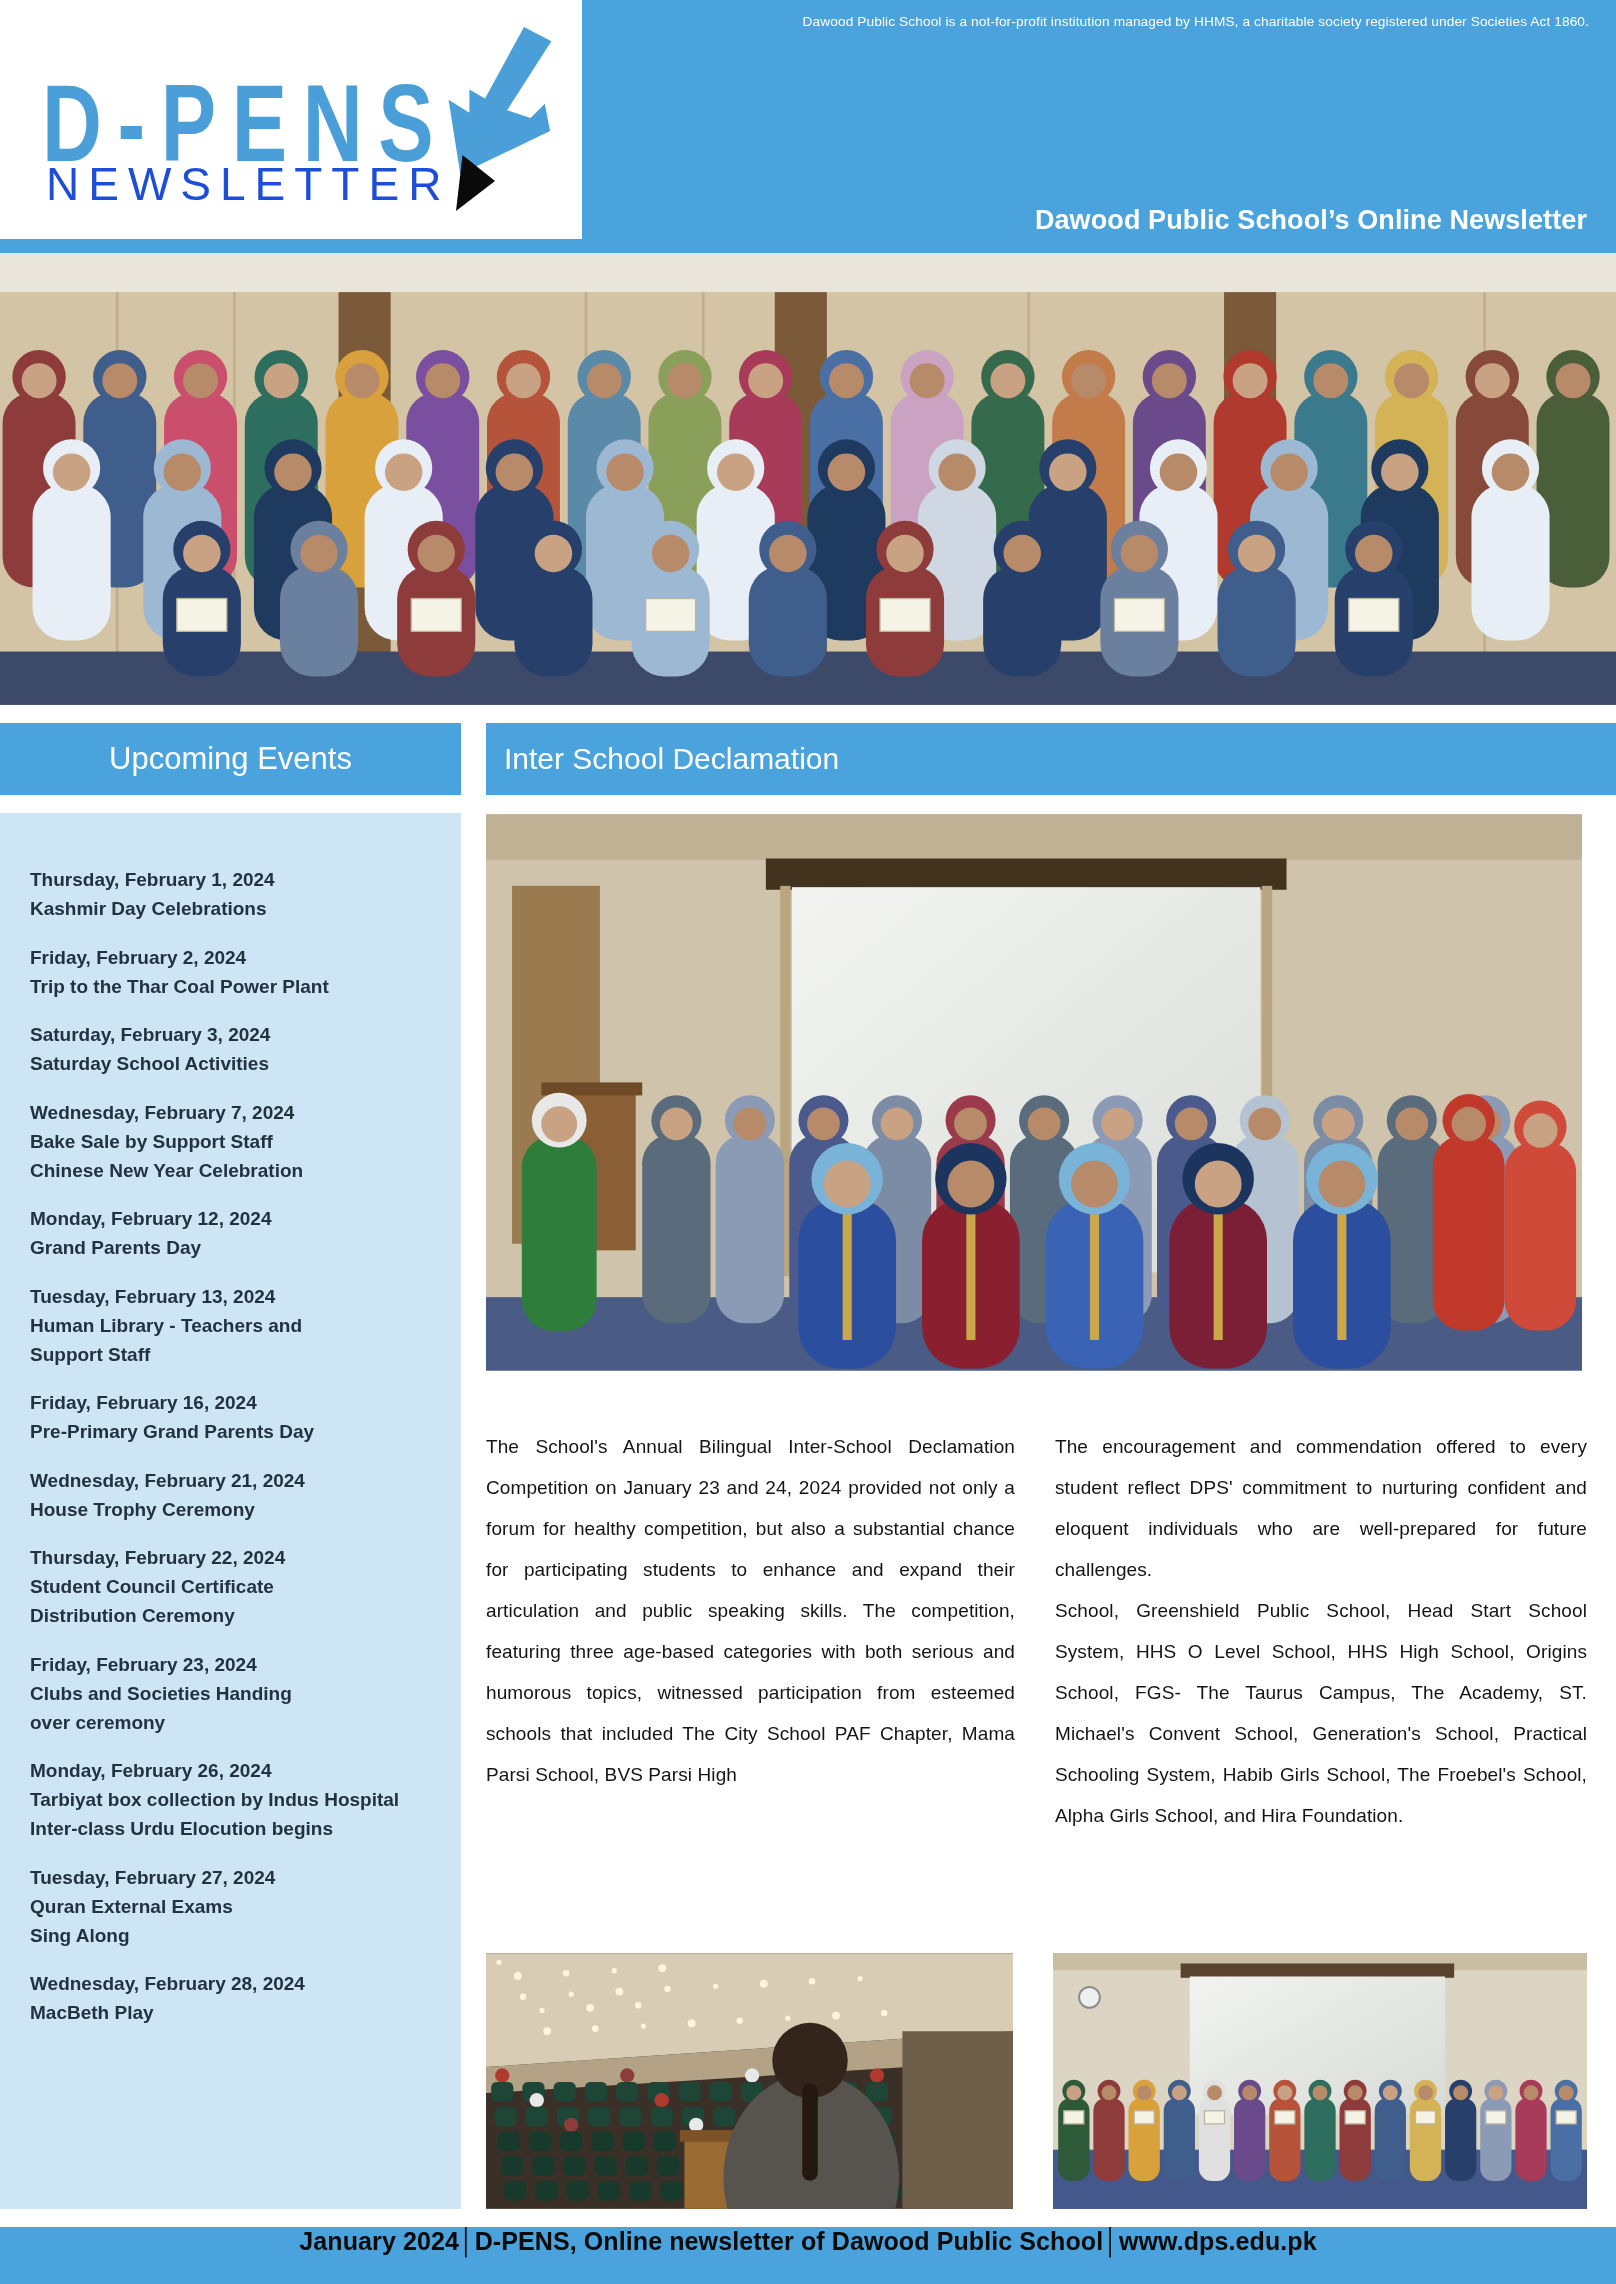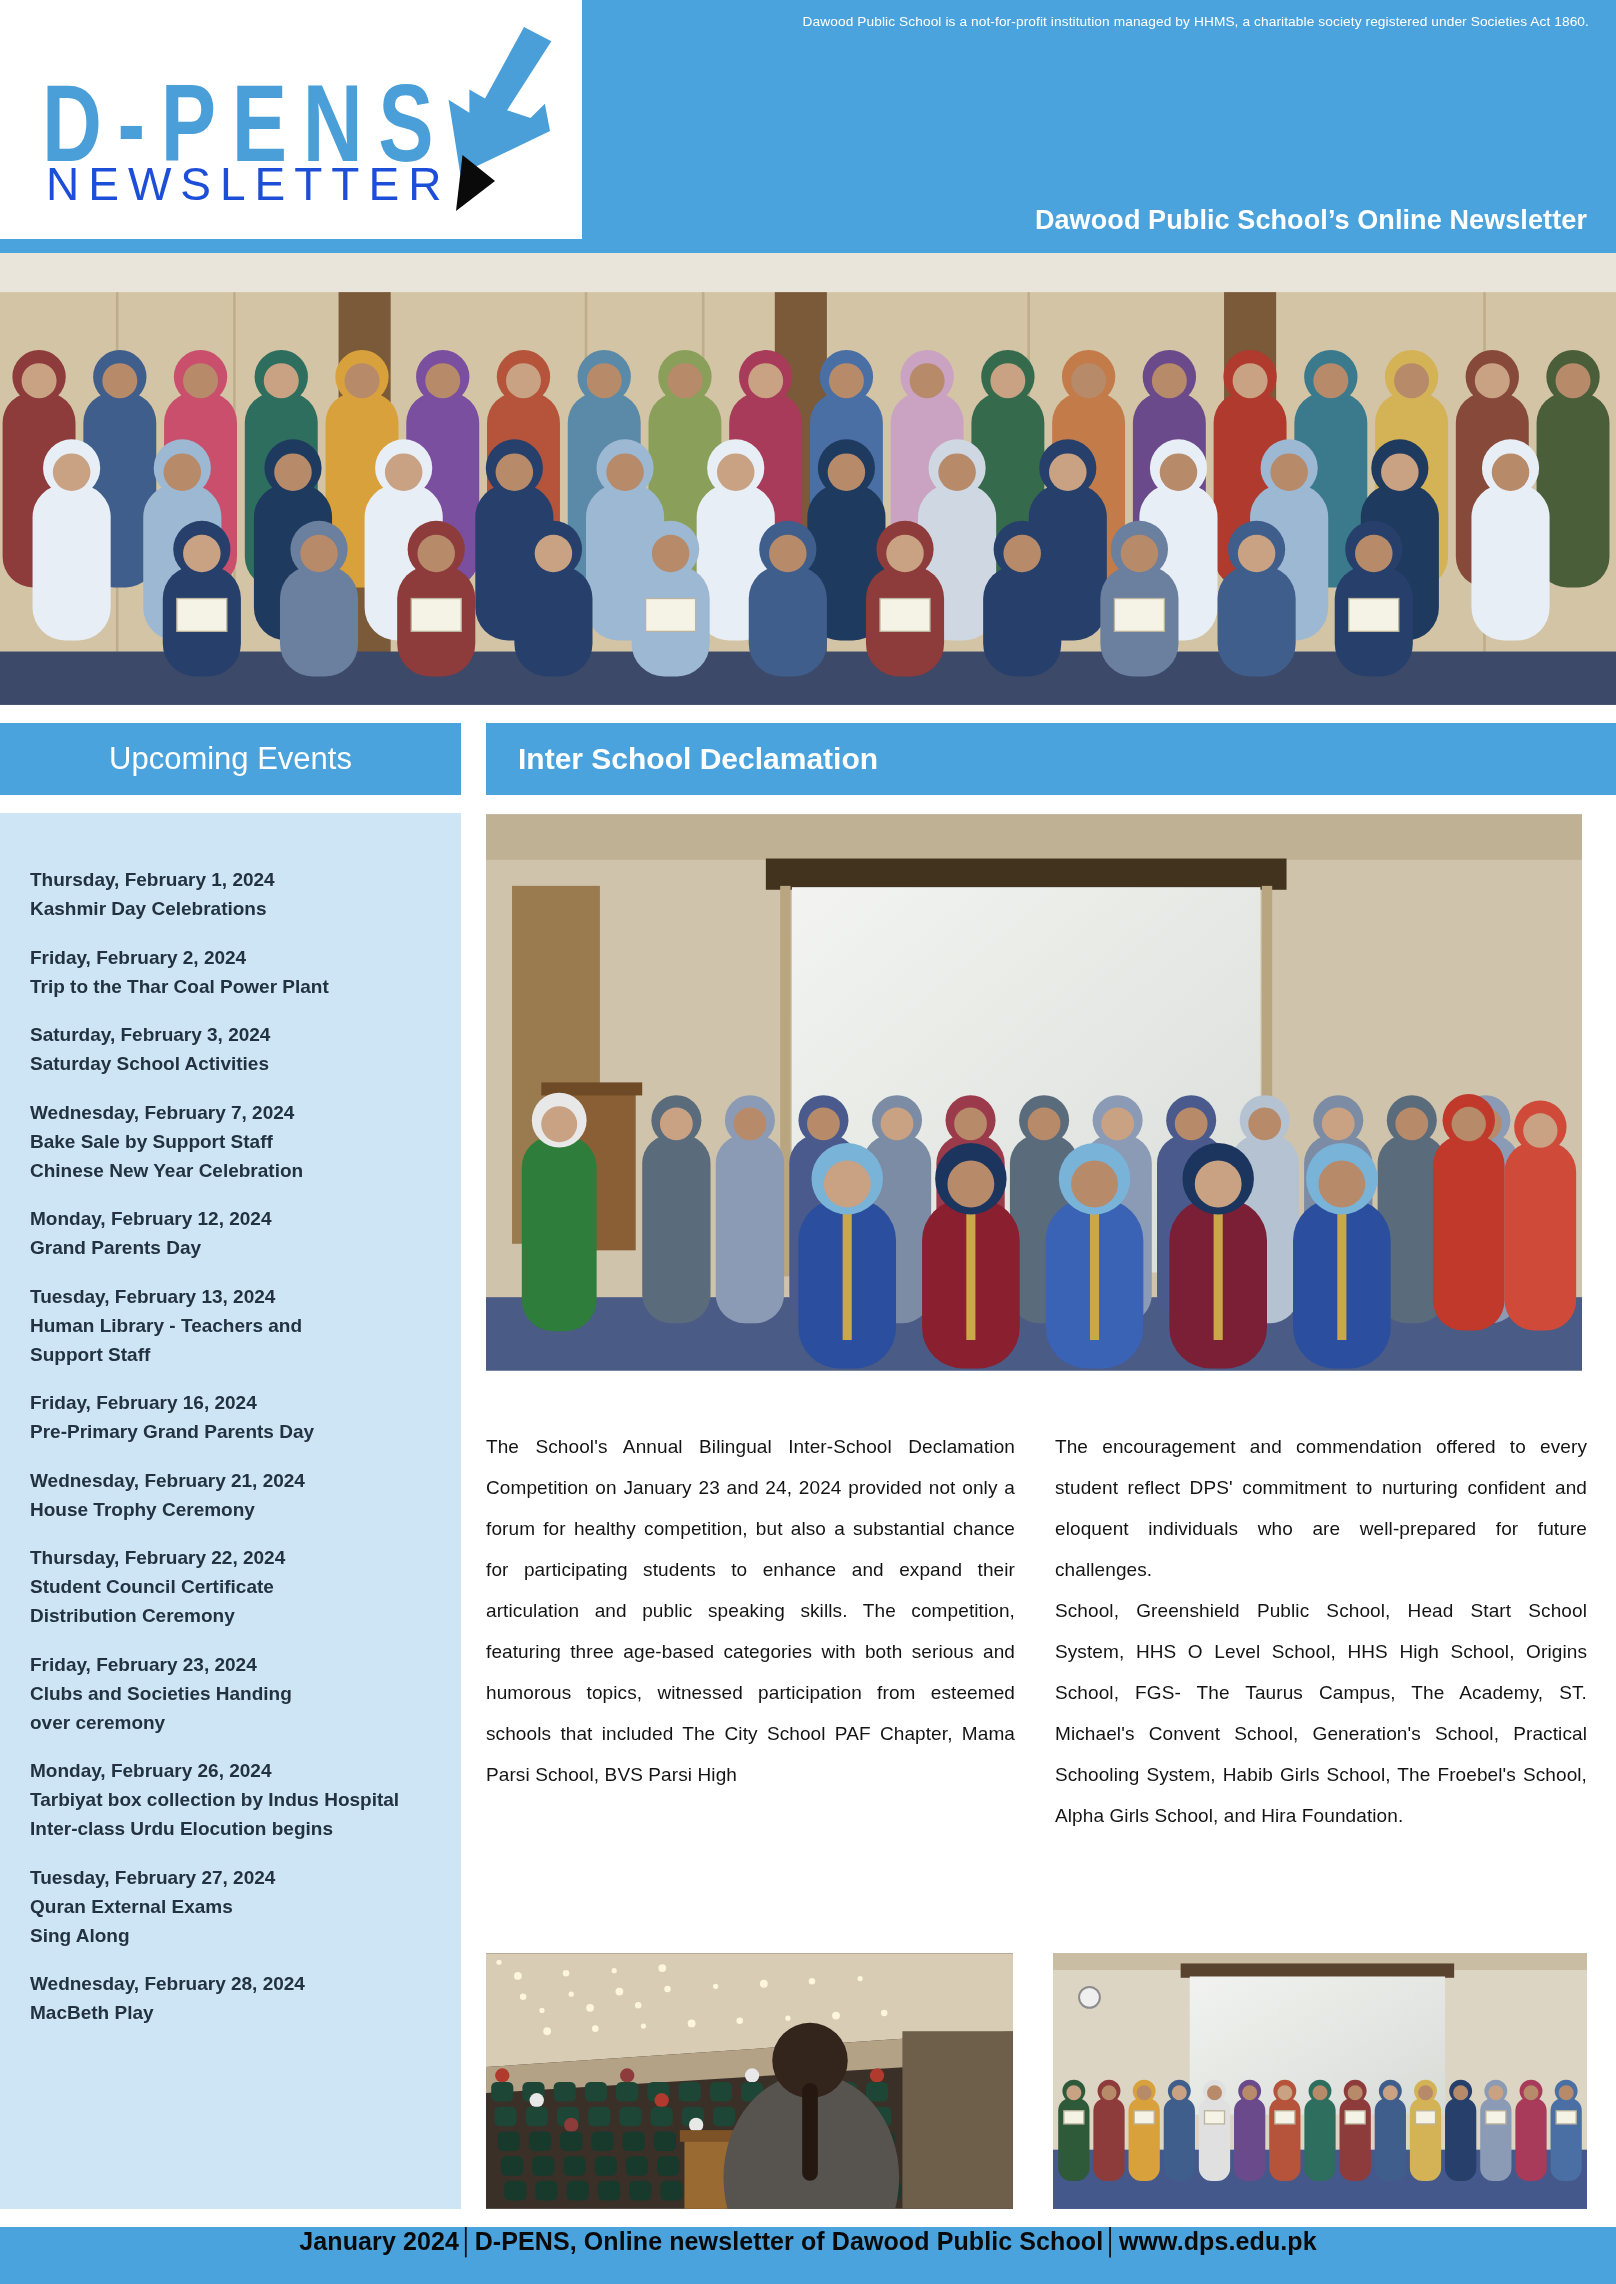--- a/index.html
+++ b/index.html
@@ -40,21 +40,21 @@
   .ph{position:absolute;display:block;}
   #photo-top{left:0;top:253px;width:1616px;height:452px;}
   #photo-main{left:486px;top:814px;width:1096px;height:557px;}
   #photo-bl{left:486px;top:1953px;width:527px;height:256px;}
   #photo-br{left:1053px;top:1953px;width:534px;height:256px;}
   
   .bar{position:absolute;top:723px;height:72px;background:var(--accent);color:#fff;}
   .bar-left{left:0;width:461px;display:flex;align-items:center;justify-content:center;
     font-size:31px;font-weight:400;}
   .bar-right{left:486px;width:1130px;display:flex;align-items:center;
-    font-size:30px;font-weight:700;padding-left:32px;}
+    font-size:30px;font-weight:400;padding-left:18px;}
   
   .events-panel{
     position:absolute;left:0;top:813px;width:461px;height:1396px;background:var(--panel);
     padding:52px 0 0 30px;
   }
   .event{margin-bottom:19.5px;}
   .event div{
     font-size:19px;line-height:29px;font-weight:700;color:var(--eventText);white-space:nowrap;
   }
   

